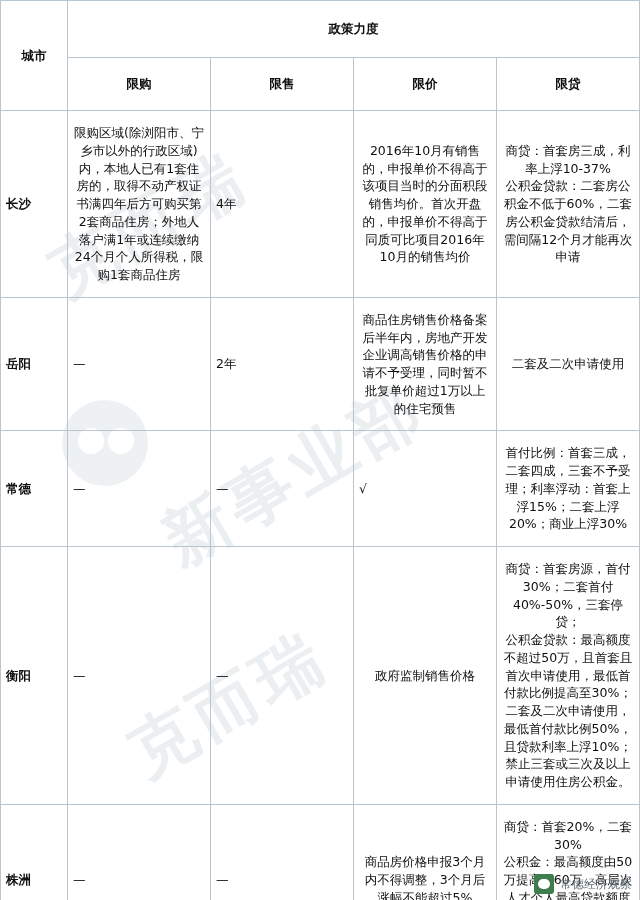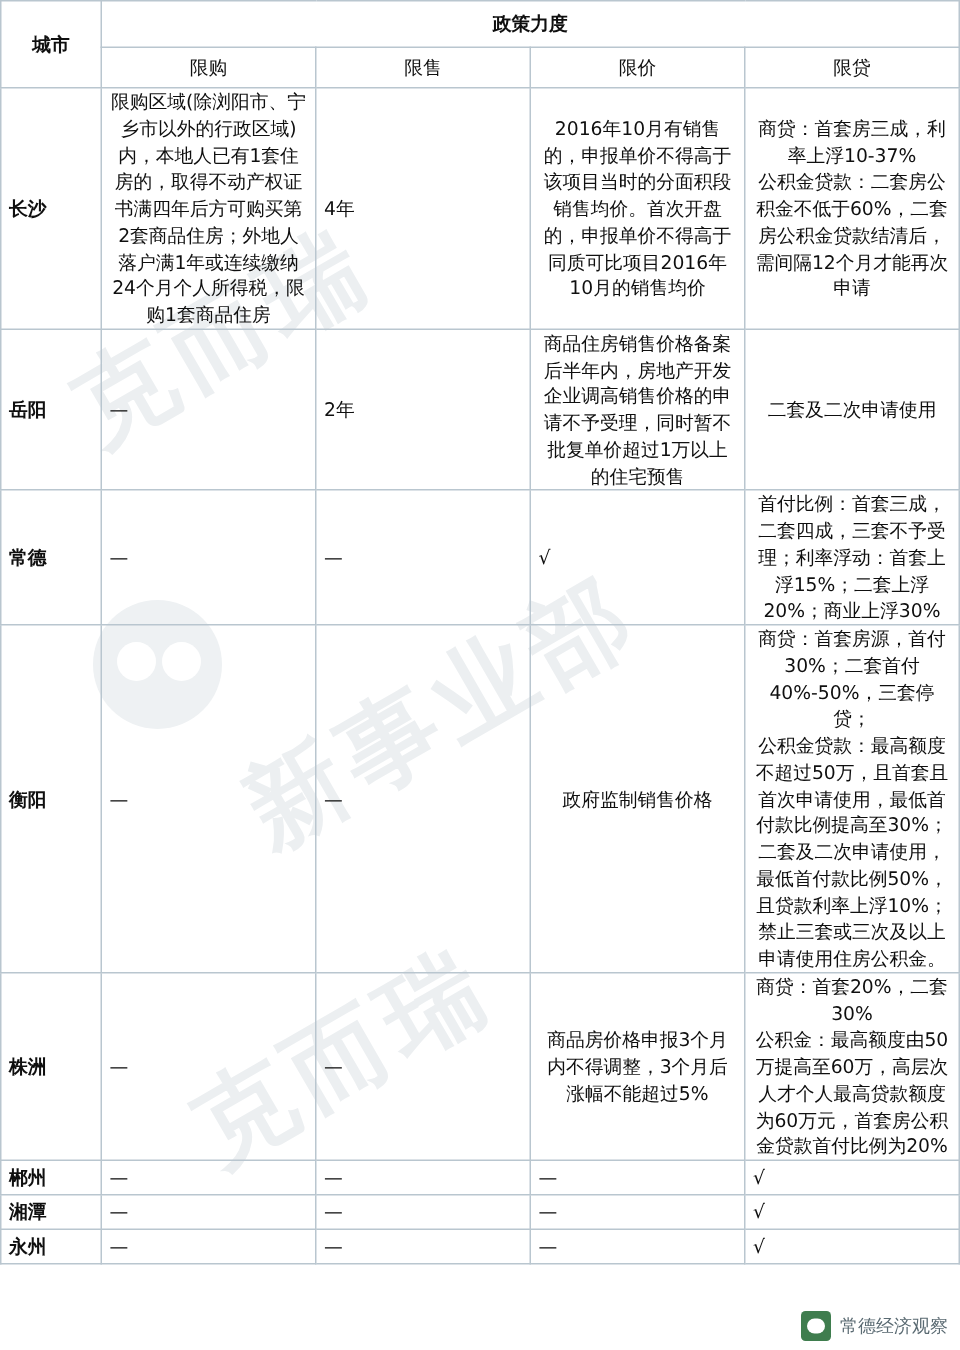--- a/index.html
+++ b/index.html
@@ -62,32 +62,32 @@
     width: 640px;
     table-layout: fixed;
     background: transparent;
   }
   table.policy td, table.policy th {
     border: 1px solid #b9c6cf;
     vertical-align: middle;
     font-size: 12.5px;
     line-height: 1.42;
     color: #0f0f0f;
-    padding: 0 5px;
+    padding: 13px 5px;
     background: transparent;
   }
   .hdr-top th {
     background: #d7e7f2;
     font-weight: bold;
     font-size: 14px;
     height: 30px;
   }
   .hdr-sub th {
     background: #e3eff7;
-    font-weight: normal;
+    font-weight: bold;
     font-size: 13px;
     height: 26px;
   }
   .city-col {
     width: 56px;
     font-weight: bold;
     font-size: 13px;
   }
   .c-xiangou  { width: 170px; }
   .c-xianshou { width: 60px;  }

